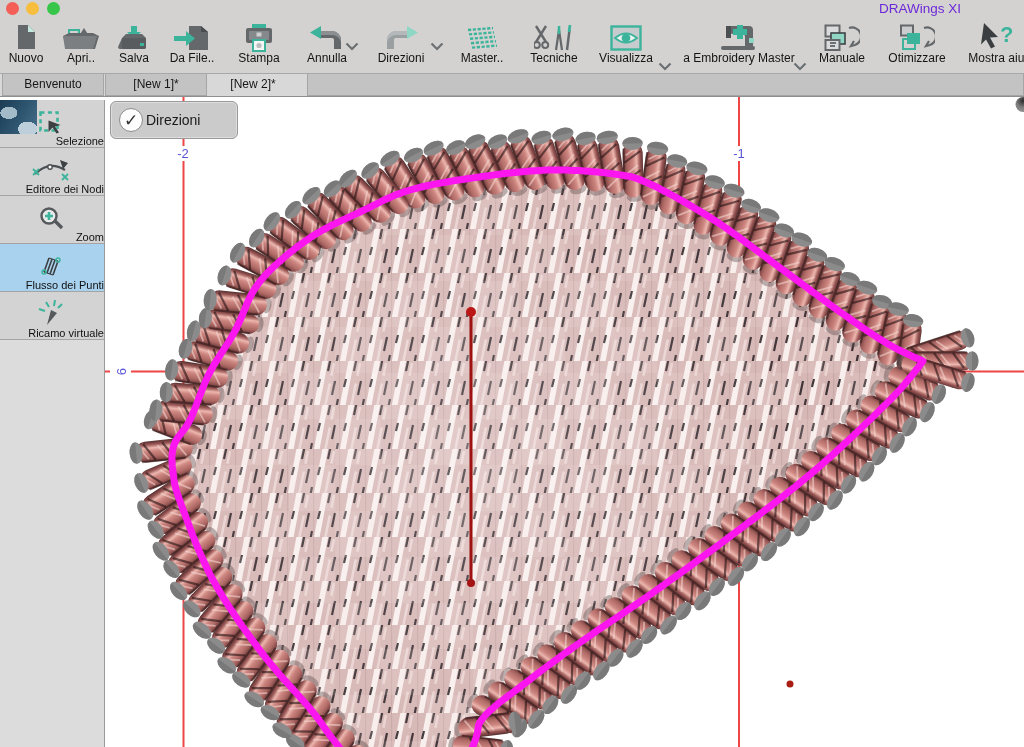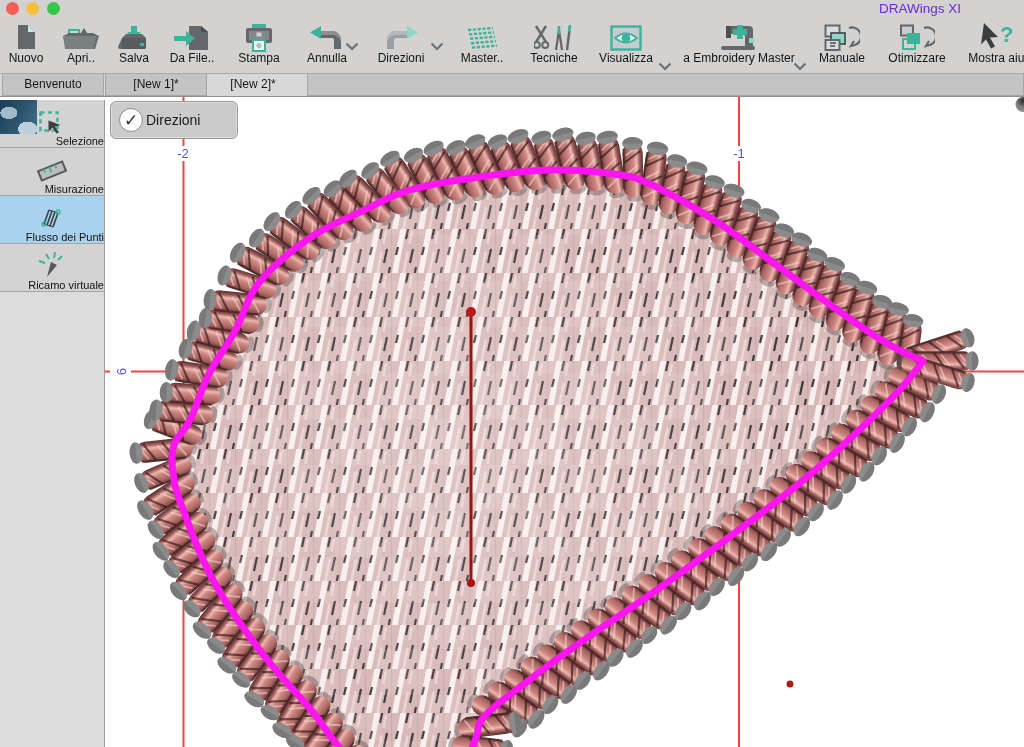--- a/index.html
+++ b/index.html
@@ -406,28 +406,39 @@
         <div class="sicon">
           <svg width="26" height="24" viewBox="0 0 26 24">
             <rect x="1.5" y="2.5" width="17" height="18" fill="none" stroke="#3cb49b" stroke-width="2.6" stroke-dasharray="4 3.4"></rect>
             <path d="M9.5 10.5 l12 4.5 -5.5 1.5 4 6 -2.5 1 -4 -6 -4 4.5 z" fill="#3c4043" transform="rotate(0)"></path>
           </svg>
         </div>
         <div class="slabel">Selezione</div>
       </div>
   <div class="sbtn">
         <div class="sicon">
-          <svg width="32" height="24" viewBox="0 0 32 24">
-            <g transform="rotate(-22 16 13)">
-              <rect x="3" y="8" width="26" height="10" fill="#b9bdbe" stroke="#55595c" stroke-width="2"></rect>
-              <path d="M9 8 v4 M15 8 v6 M21 8 v4" stroke="#3cb49b" stroke-width="1.8"></path>
-            </g>
-          </svg>
-        </div>
-        <div class="slabel">Misurazione</div>
+          <svg width="40" height="24" viewBox="0 0 40 24">
+            <path d="M3 16 q14 -14 30 -4" fill="none" stroke="#4a4e51" stroke-width="2.2"></path>
+            <path d="M28 2 l8 3 -5 6 z" fill="#3c4043"></path>
+            <path d="M1 11 l6 6 m0 -6 l-6 6" stroke="#3cb49b" stroke-width="1.8"></path>
+            <path d="M30 16 l6 6 m0 -6 l-6 6" stroke="#3cb49b" stroke-width="1.8"></path>
+            <circle cx="18" cy="9" r="2.2" fill="#fff" stroke="#4a4e51" stroke-width="1.4"></circle>
+          </svg>
+        </div>
+        <div class="slabel">Editore dei Nodi</div>
+      </div>
+  <div class="sbtn">
+        <div class="sicon">
+          <svg width="26" height="24" viewBox="0 0 26 24">
+            <circle cx="10" cy="10" r="7.5" fill="#e8eaea" stroke="#55595c" stroke-width="2.4"></circle>
+            <path d="M10 6 v8 M6 10 h8" stroke="#3cb49b" stroke-width="2.6"></path>
+            <path d="M16 15 l7 7" stroke="#55595c" stroke-width="3.4"></path>
+          </svg>
+        </div>
+        <div class="slabel">Zoom</div>
       </div>
   <div class="sbtn sel">
         <div class="sicon">
           <svg width="30" height="26" viewBox="0 0 30 26">
             <path d="M7 20 L12 6 M10 21 L15 7 M13 22 L18 8 M16 23 L21 9" stroke="#3c4043" stroke-width="1.6" fill="none"></path>
             <path d="M12 6 L15 7 M15 7 L18 8 M18 8 L21 9 M7 20 L10 21 M10 21 L13 22 M13 22 L16 23" stroke="#3c4043" stroke-width="1.2"></path>
             <circle cx="7" cy="20" r="2" fill="none" stroke="#3cb49b" stroke-width="1.4"></circle>
             <circle cx="21" cy="8" r="2" fill="none" stroke="#3cb49b" stroke-width="1.4"></circle>
           </svg>
         </div>

